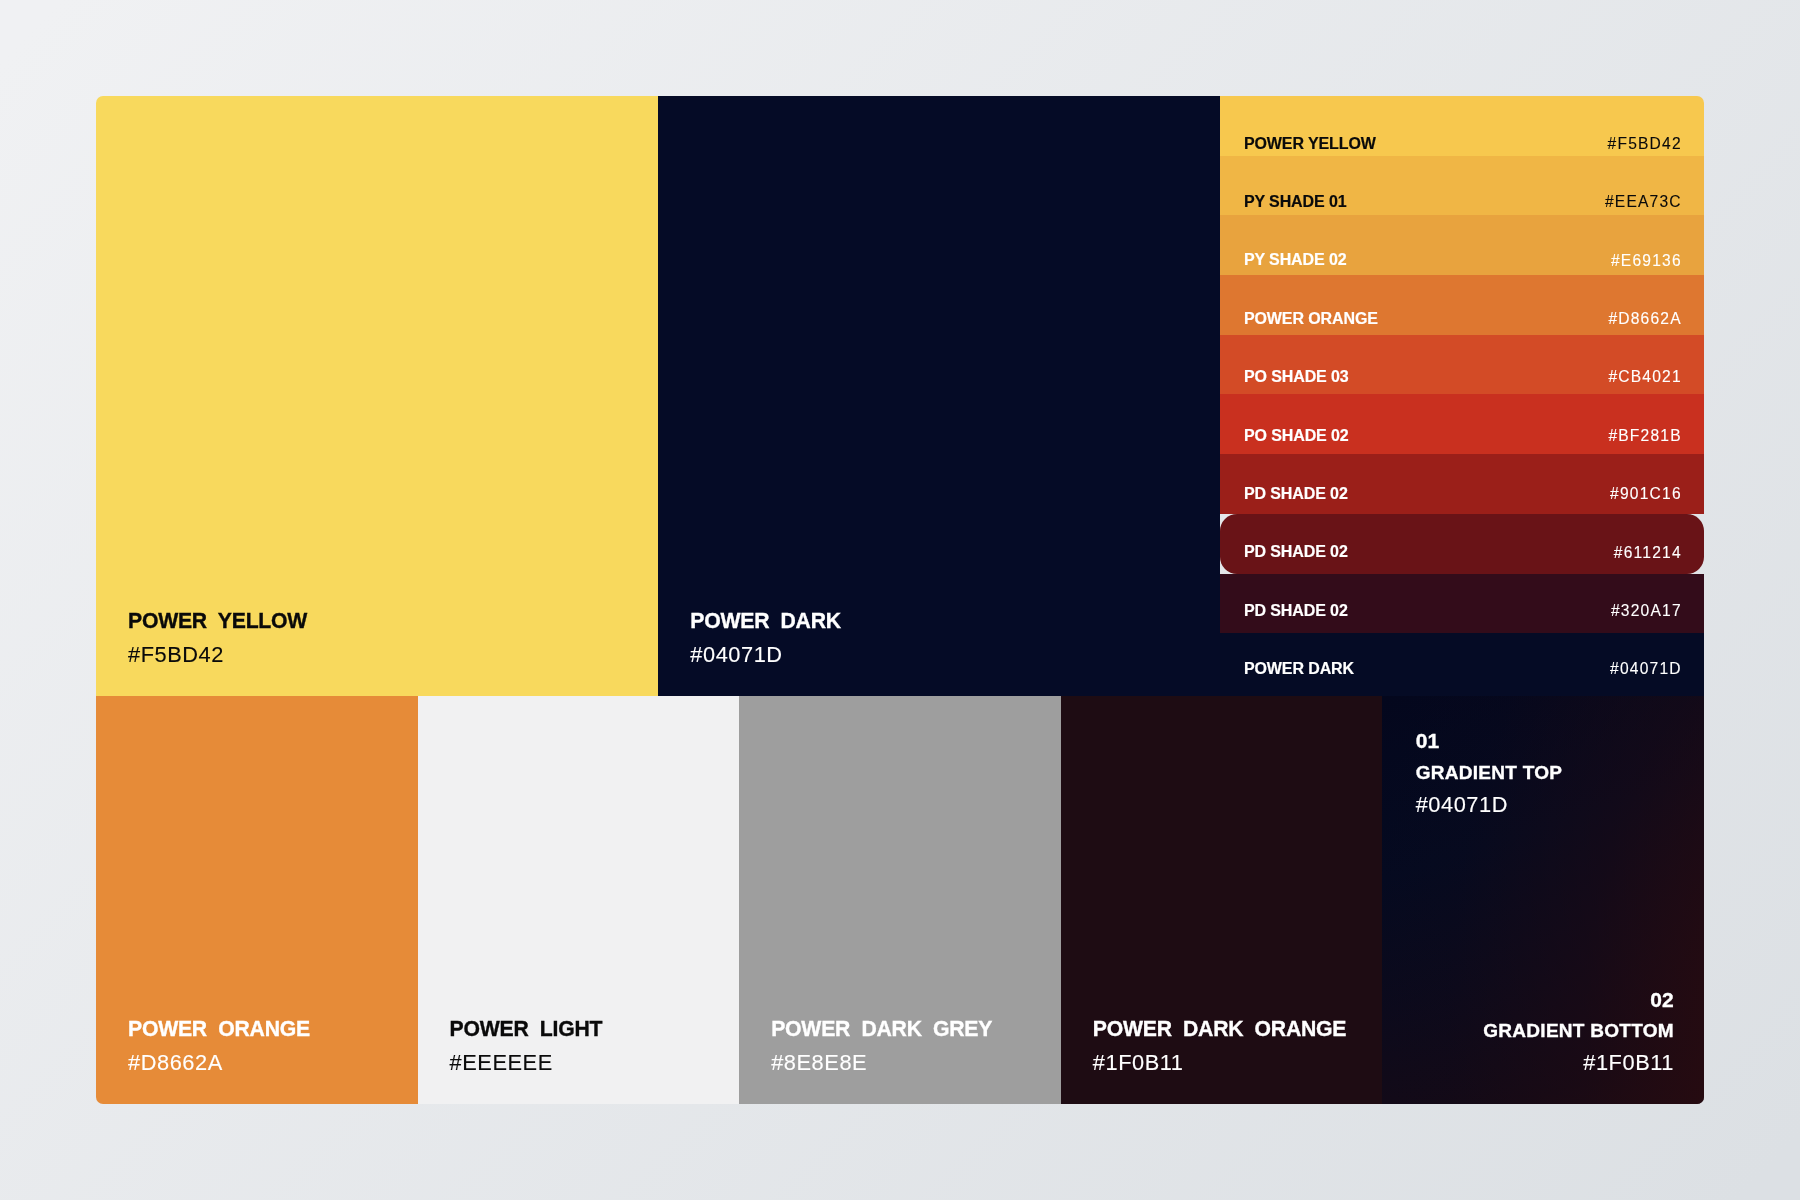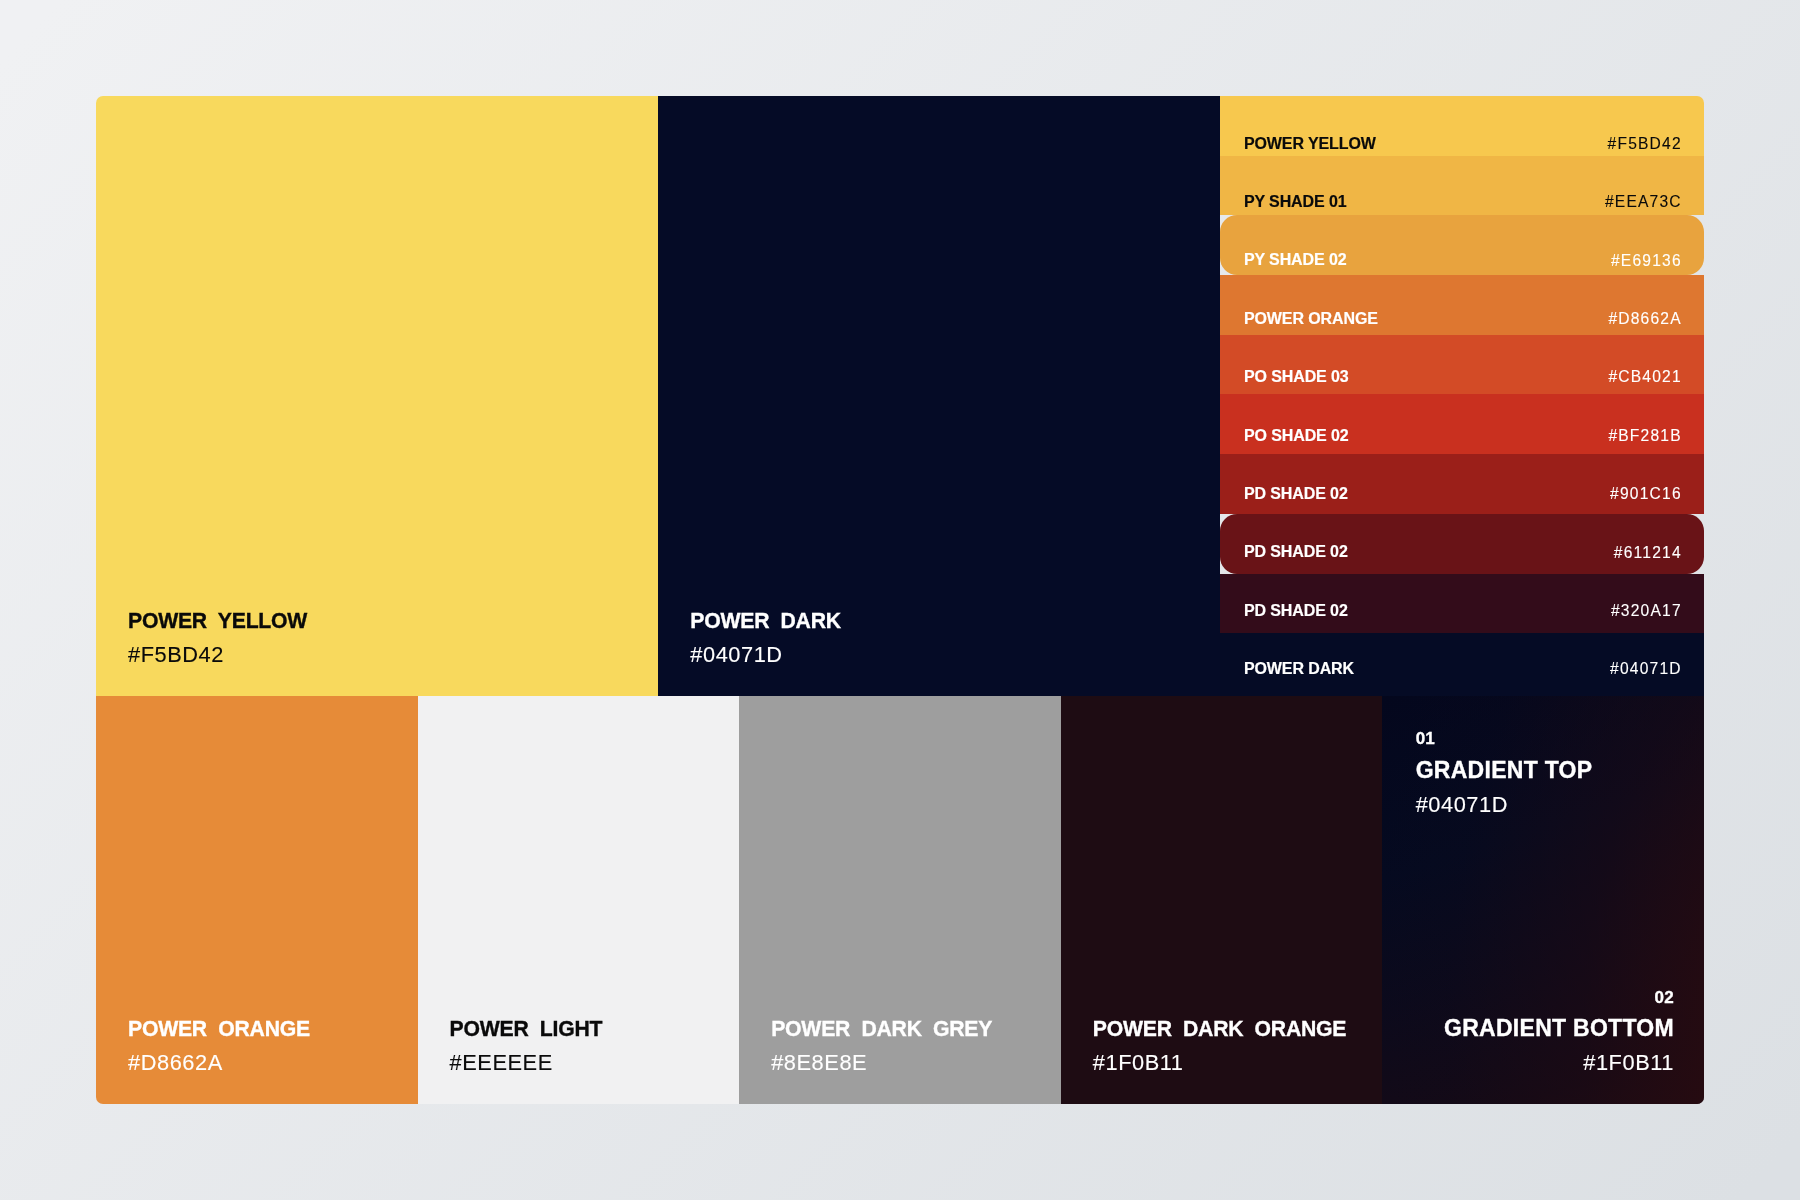--- a/index.html
+++ b/index.html
@@ -55,22 +55,22 @@
   .srow .band{
     position:absolute;left:23.9px;right:22.2px;height:17px;
     display:flex;align-items:center;justify-content:space-between;
   }
   .srow .nm{font-size:16px;font-weight:700;letter-spacing:-.1px;line-height:1;white-space:nowrap;}
   .srow .hx{font-size:15.6px;font-weight:400;letter-spacing:1.2px;line-height:1;white-space:nowrap;}
 
   
   .gtop{position:absolute;left:33.3px;top:33.5px;}
   .gbot{position:absolute;right:30px;bottom:30.5px;text-align:right;}
-  .gidx{font-size:17px;font-weight:700;letter-spacing:.22px;line-height:1;margin:0 0 12.3px 0;color:#fff;}
-  .gnm{font-size:23px;font-weight:700;letter-spacing:.28px;line-height:1;margin:0 0 12.1px 0;color:#fff;white-space:nowrap;}
+  .gidx{font-size:21px;font-weight:700;letter-spacing:.22px;line-height:1;margin:0 0 12.3px 0;color:#fff;}
+  .gnm{font-size:19px;font-weight:700;letter-spacing:.28px;line-height:1;margin:0 0 12.1px 0;color:#fff;white-space:nowrap;}
   .ghx{font-size:21.8px;font-weight:400;letter-spacing:.55px;line-height:1;margin:0;color:#fff;white-space:nowrap;}
   .gbot .gidx{margin-bottom:11.1px;}
   .gbot .gnm{margin-bottom:12.1px;}
 </style>
 </head>
 <body>
 
 <div id="bg" style="background: linear-gradient(133.6deg, rgb(240, 241, 243) 2%, rgb(220, 224, 228) 98%);"></div>
 
 <div class="card">
@@ -97,21 +97,21 @@
             <span class="nm dk">POWER YELLOW</span>
             <span class="hx dk">#F5BD42</span>
           </div>
         </div>
         <div class="srow" style="background: rgb(240, 182, 69);">
           <div class="band" style="top:37.800000000000004px">
             <span class="nm dk">PY SHADE 01</span>
             <span class="hx dk">#EEA73C</span>
           </div>
         </div>
-        <div class="srow" style="background: rgb(232, 163, 62); border-radius: 17px;">
+        <div class="srow" style="background: rgb(232, 163, 62);">
           <div class="band" style="top:36.5px">
             <span class="nm lt">PY SHADE 02</span>
             <span class="hx lt">#E69136</span>
           </div>
         </div>
         <div class="srow" style="background: rgb(222, 119, 48);">
           <div class="band" style="top:35.2px">
             <span class="nm lt">POWER ORANGE</span>
             <span class="hx lt">#D8662A</span>
           </div>

